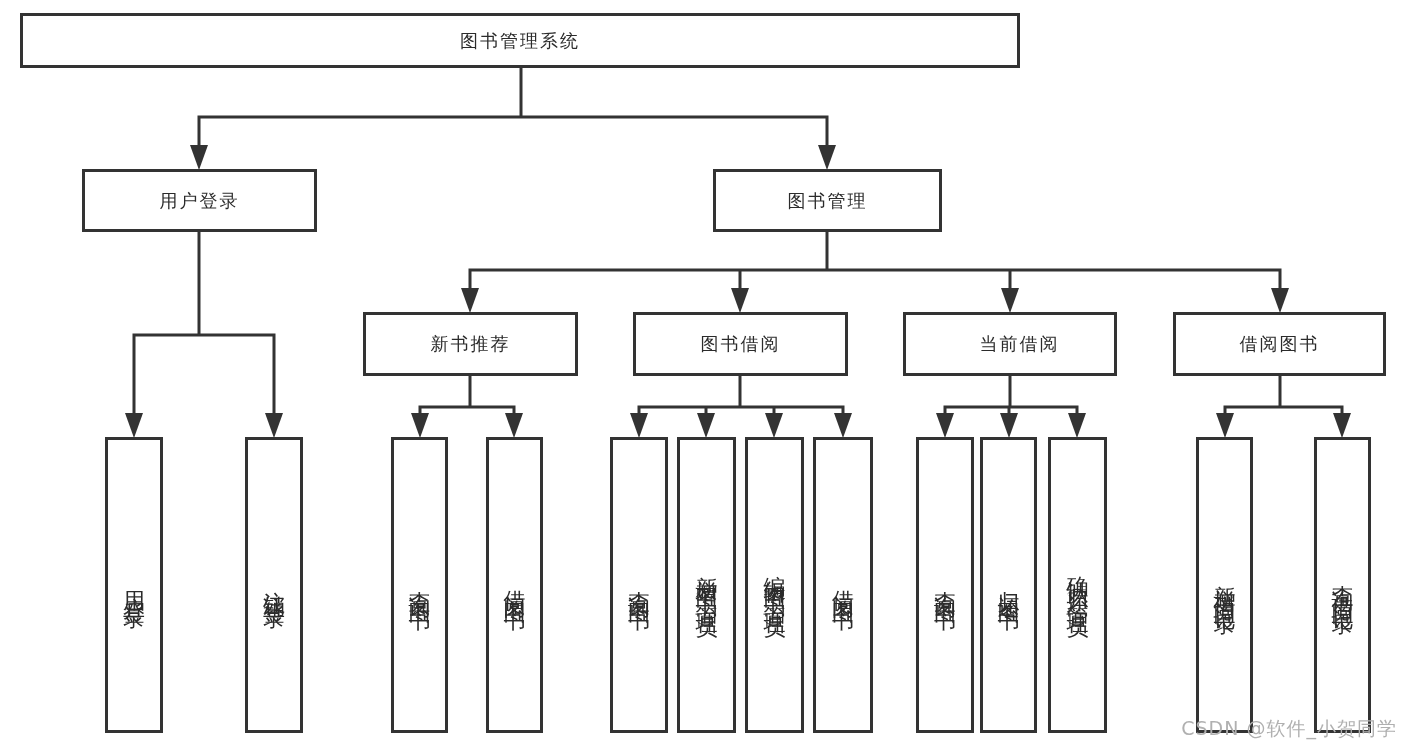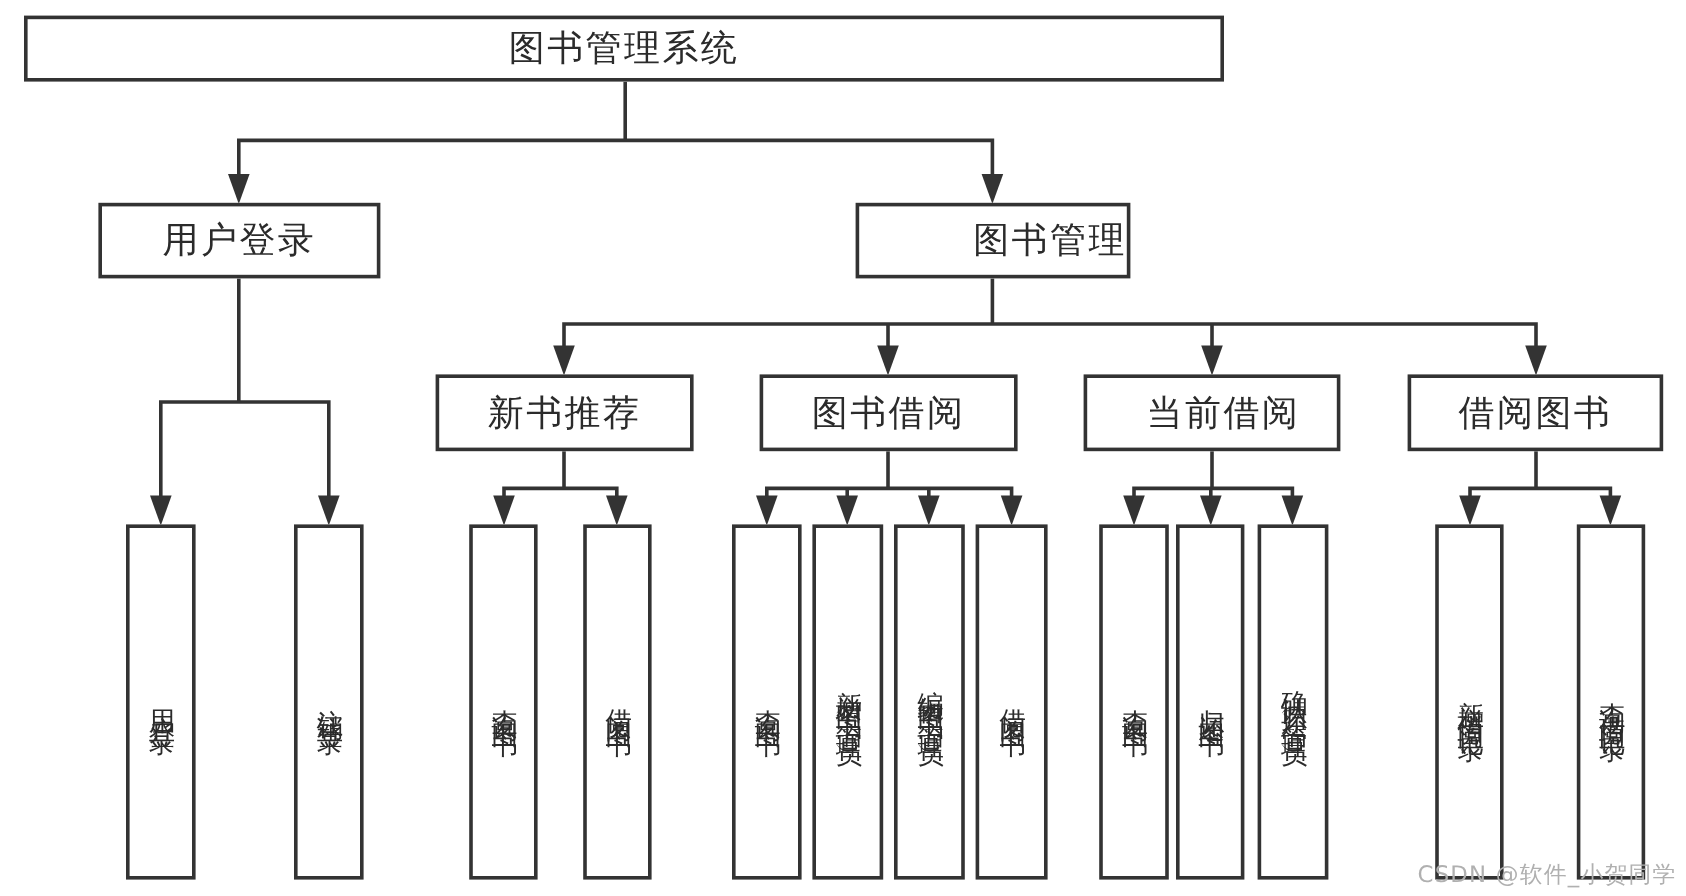--- a/index.html
+++ b/index.html
@@ -23,21 +23,21 @@
   .lines path{stroke:var(--line);stroke-width:3;fill:none;}
   .arrows polygon{fill:var(--line);stroke:none;}
   .hbox{
     position:absolute;
     box-sizing:border-box;
     background:var(--box-bg);
     border:3px solid var(--line);
     display:flex;
     align-items:center;
     justify-content:center;
-    font-size:30px;
+    font-size:18px;
     letter-spacing:2px;
     color:var(--text);
     z-index:2;
     white-space:nowrap;
   }
   .vbox{
     position:absolute;
     box-sizing:border-box;
     background:var(--box-bg);
     border:3px solid var(--line);
@@ -127,21 +127,21 @@
     </g>
   </svg>
 
   <div class="hbox" style="left:20px;top:13px;width:1000px;height:55px;">
     <span>图书管理系统</span>
   </div>
 
   <div class="hbox" style="left:82px;top:169px;width:235px;height:63px;">
     <span>用户登录</span>
   </div>
-  <div class="hbox" style="left:713px;top:169px;width:229px;height:63px;justify-content:flex-end;">
+  <div class="hbox" style="left:713px;top:169px;width:229px;height:63px;">
     <span>图书管理</span>
   </div>
 
   <div class="hbox" style="left:633px;top:312px;width:215px;height:64px;">
     <span>图书借阅</span>
   </div>
   <div class="hbox" style="left:363px;top:312px;width:215px;height:64px;">
     <span>新书推荐</span>
   </div>
   <div class="hbox" style="left:903px;top:312px;width:214px;height:64px;padding-left:19px;">

